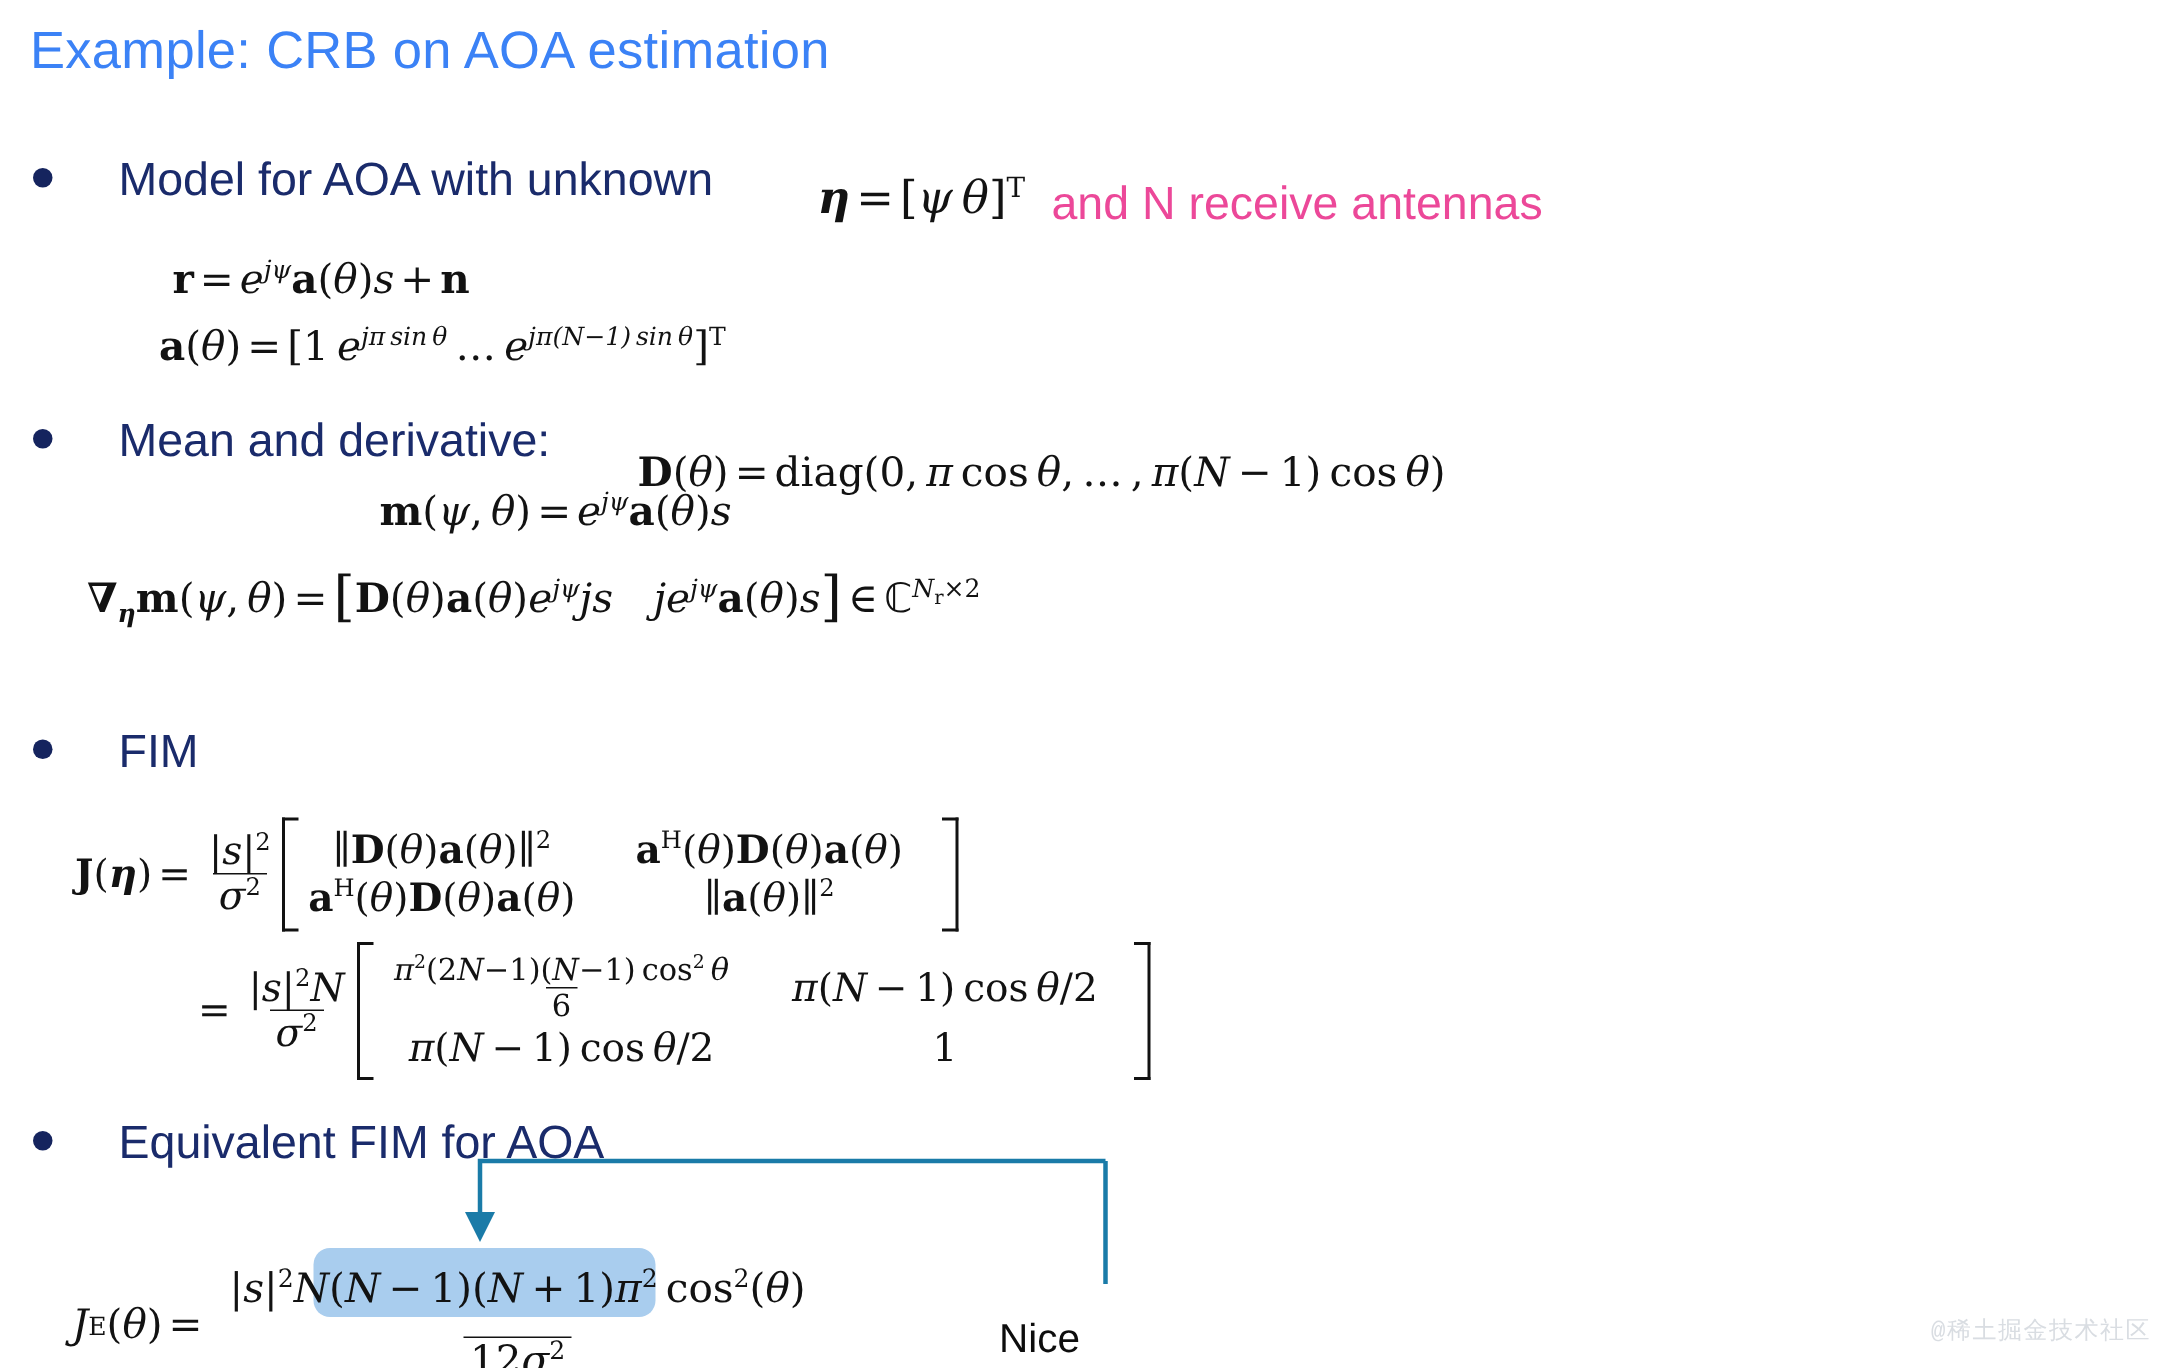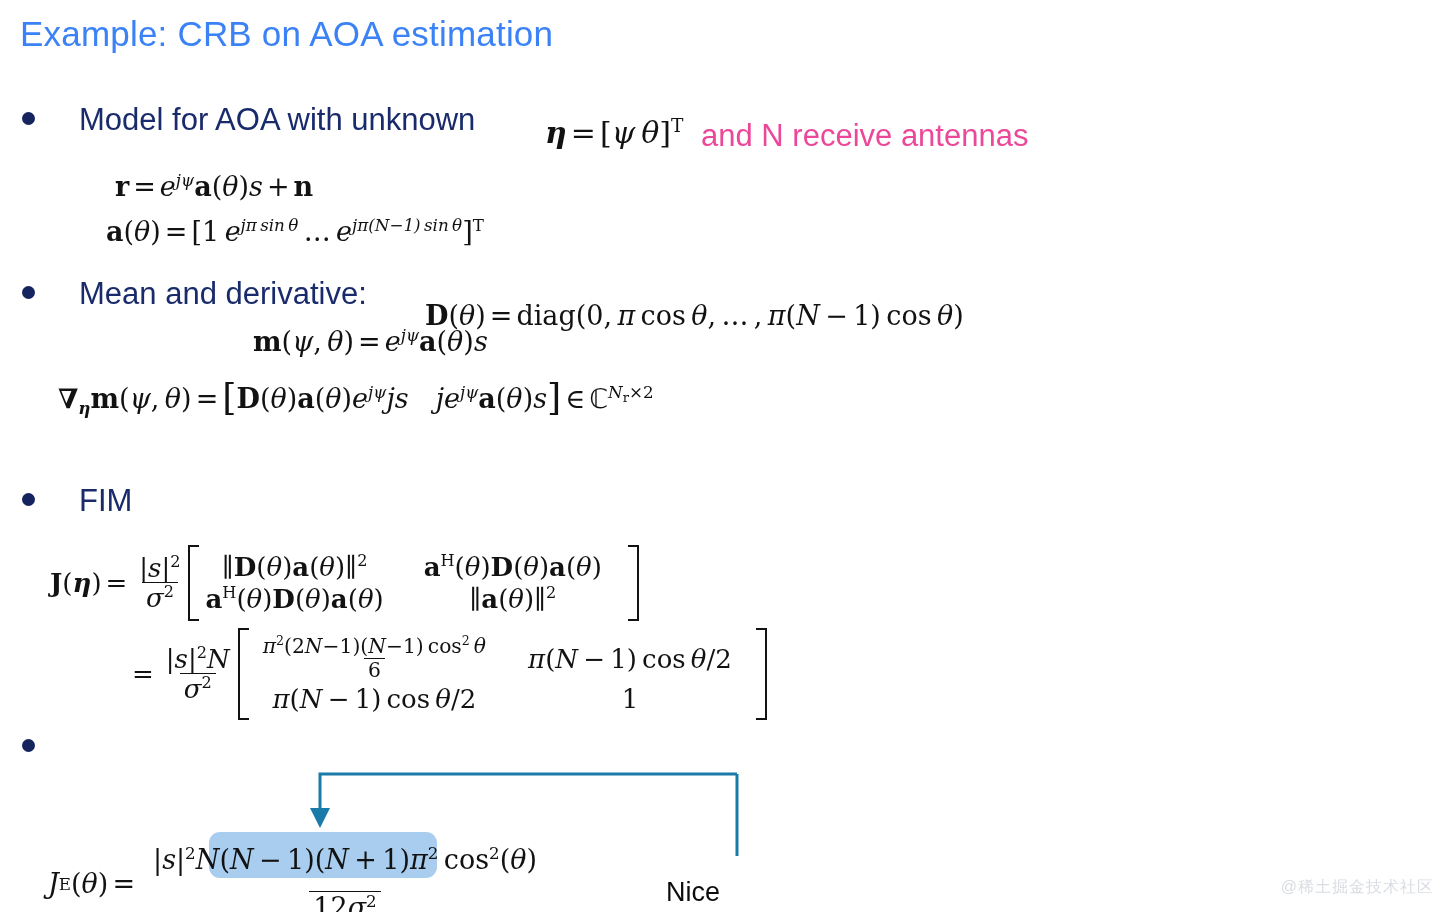--- a/index.html
+++ b/index.html
@@ -130,21 +130,21 @@
     white-space: pre-line;
   }
 
   
   .watermark {
     position: absolute;
     right: 16px;
     bottom: 14px;
     font-size: 16px;
     color: #d9dde2;
-    font-family: Liberation Sans, sans-serif;
+    font-family: Liberation Mono, monospace;
     letter-spacing: 1px;
     user-select: none;
   }
 </style>
 </head>
 <body>
 
 <div class="slide-title">Example: CRB on AOA estimation</div>
 
 <div class="bullet-row" style="left:22px; top:102px;">
@@ -224,20 +224,21 @@
     </span>
     <span><span class="mi">π</span><span class="mup">(</span><span class="mi">N</span> − <span class="mup">1)</span> <span class="mup">cos</span> <span class="mi">θ</span><span class="mup">/2</span></span>
     <span><span class="mi">π</span><span class="mup">(</span><span class="mi">N</span> − <span class="mup">1)</span> <span class="mup">cos</span> <span class="mi">θ</span><span class="mup">/2</span></span>
     <span><span class="mup">1</span></span>
   </span>
   <span class="brk r" style="height:92px; margin-left:24px;"></span>
 </div>
 
 <div class="bullet-row" style="left:22px; top:744px;">
   <span class="bullet-dot"></span>
+  <span class="bullet-text">Equivalent FIM for AOA</span>
 </div>
 
 <div class="highlight-band" style="left:209px; top:832px; width:228px; height:46px;"></div>
 
 <div class="math grp" style="left:48px; top:845px; font-size:27px; z-index:2;">
   <span class="mi">J</span>
     <sup class="ex">E</sup>
     <span class="mup">(</span>
     <span class="mi">θ</span>
     <span class="mup">)</span>

